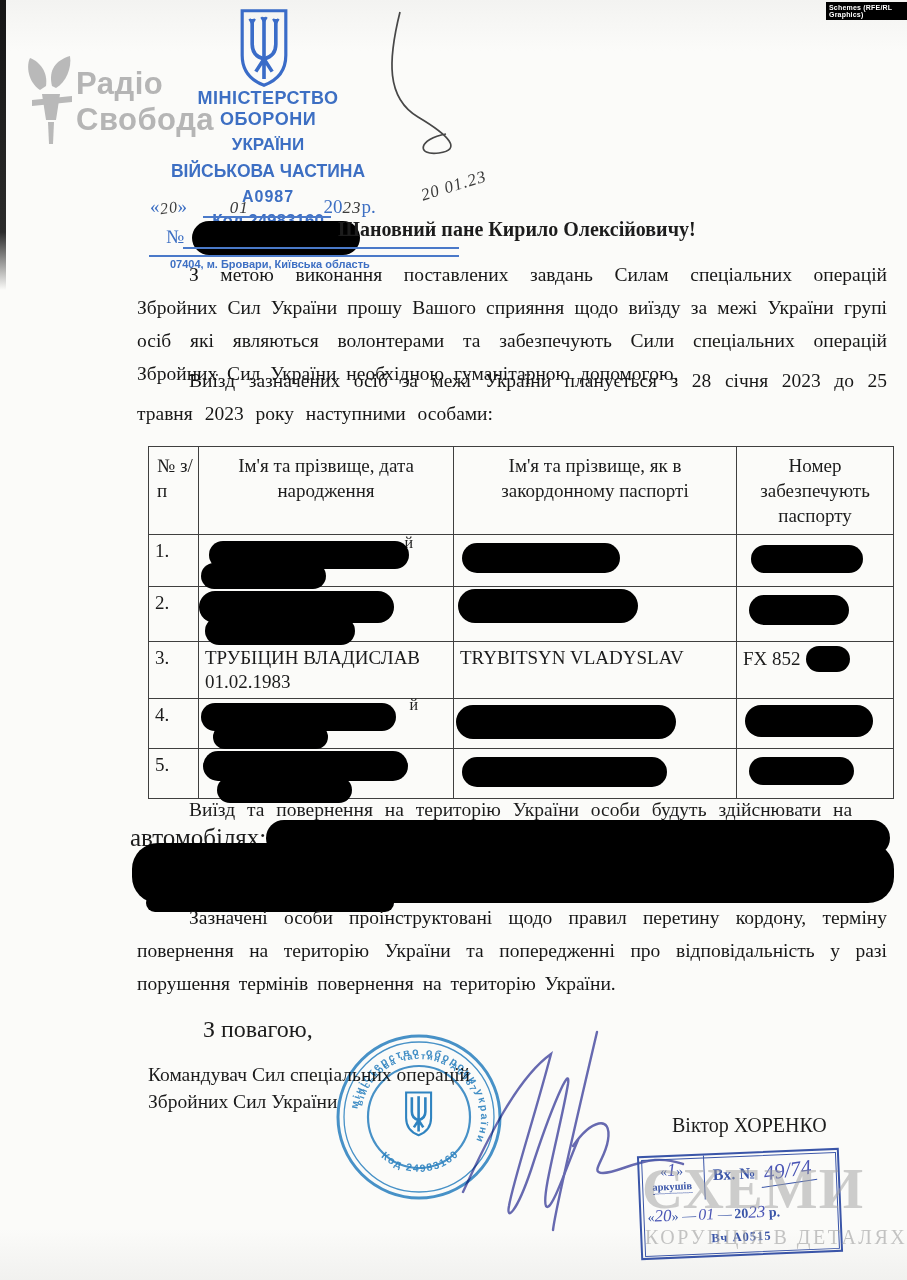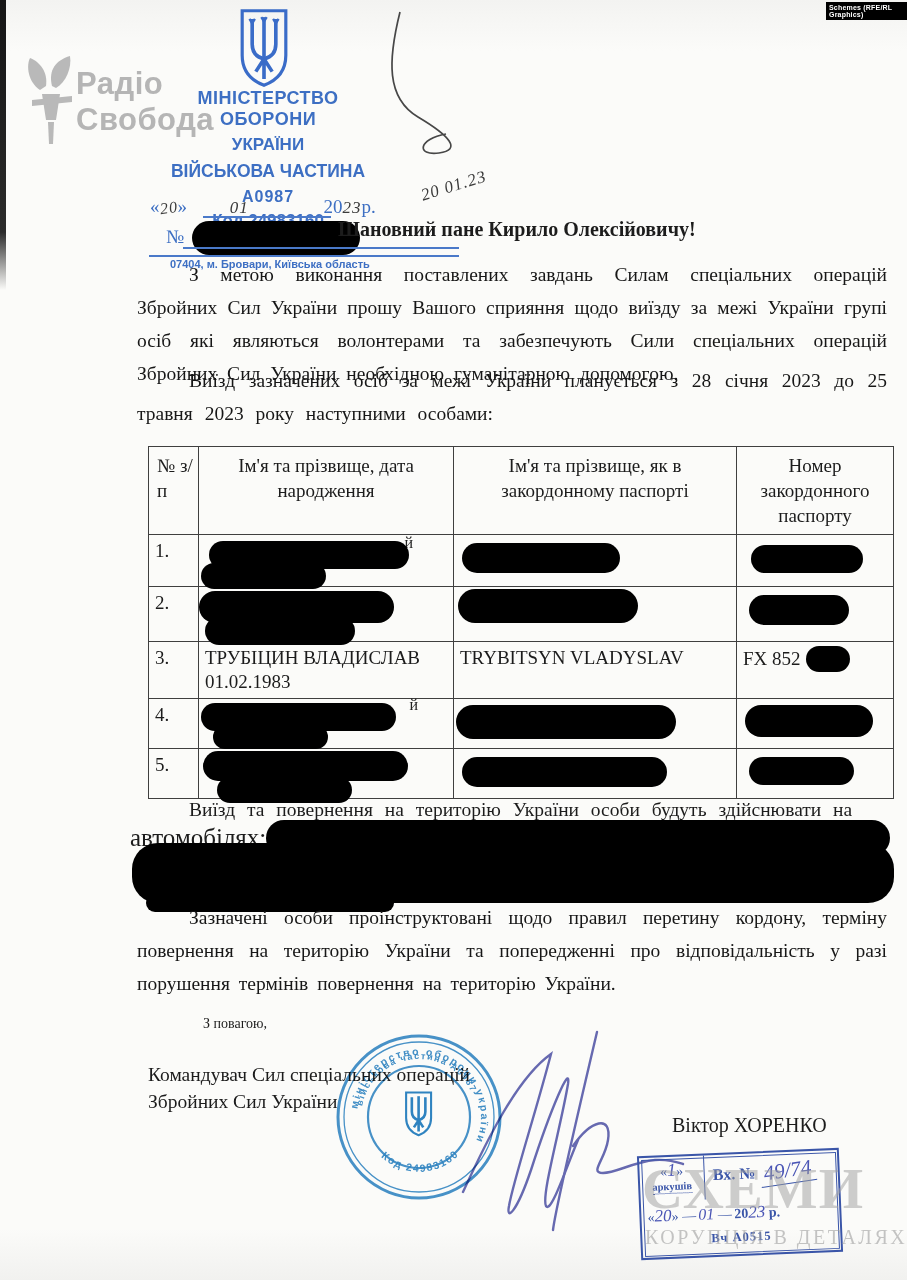--- a/index.html
+++ b/index.html
@@ -110,21 +110,21 @@
         <col style="width:50px">
         <col style="width:255px">
         <col style="width:283px">
         <col style="width:157px">
       </colgroup>
     <tbody>
         <tr style="height:75px;">
       <th style="text-align:left;padding-left:8px;">№ з/п</th>
       <th>Ім'я та прізвище, дата народження</th>
       <th>Ім'я та прізвище, як в закордонному паспорті</th>
-      <th>Номер закордонного паспорту</th>
+      <th>Номер забезпечують паспорту</th>
     </tr>
     <tr style="height:52px;">
       <td>1.</td>
       <td>
         <span class="stray" style="right:40px;top:-4px;">й</span>
         <div class="blob" style="left:10px;top:6px;width:200px;height:28px;border-radius:14px;"></div>
         <div class="blob" style="left:2px;top:28px;width:125px;height:26px;border-radius:13px;"></div>
       </td>
       <td>
             <div class="blob" style="left:8px;top:8px;width:158px;height:30px;border-radius:15px;"></div>
@@ -186,21 +186,21 @@
     </table>
 
   <div class="abs" style="left:137px;top:796px;width:750px;font-size:19.5px;line-height:28px;text-indent:52px;word-spacing:7px;">Виїзд та повернення на територію України особи будуть здійснювати на</div>
   <div class="abs" style="left:130px;top:824px;font-size:25px;">автомобілях:</div>
   <div class="blob" style="left:266px;top:820px;width:624px;height:36px;border-radius:18px;"></div>
   <div class="blob" style="left:132px;top:843px;width:762px;height:60px;border-radius:26px;"></div>
   <div class="blob" style="left:146px;top:894px;width:248px;height:18px;border-radius:9px;"></div>
 
   <p class="para" style="top:901px;margin:0;word-spacing:4px;">Зазначені особи проінструктовані щодо правил перетину кордону, терміну повернення на територію України та попередженні про відповідальність у разі порушення термінів повернення на територію України.</p>
 
-  <div class="abs" style="left:203px;top:1016px;font-size:14px;">З повагою,</div>
+  <div class="abs" style="left:203px;top:1016px;font-size:24px;">З повагою,</div>
   <div class="abs" style="left:148px;top:1062px;font-size:19.5px;line-height:26.5px;">
     <div>Командувач Сил спеціальних операцій</div>
     <div>Збройних Сил України</div>
   </div>
   <div class="abs" style="left:672px;top:1114px;font-size:20px;">Віктор ХОРЕНКО</div>
 
   <svg class="abs mult" style="left:333px;top:1031px;z-index:3;" width="172" height="172" viewBox="0 0 172 172">
     <g stroke="#2f85c5" fill="none" opacity="0.88">
       <circle cx="86" cy="86" r="81" stroke-width="3"></circle>
       <circle cx="86" cy="86" r="75" stroke-width="1.3"></circle>

